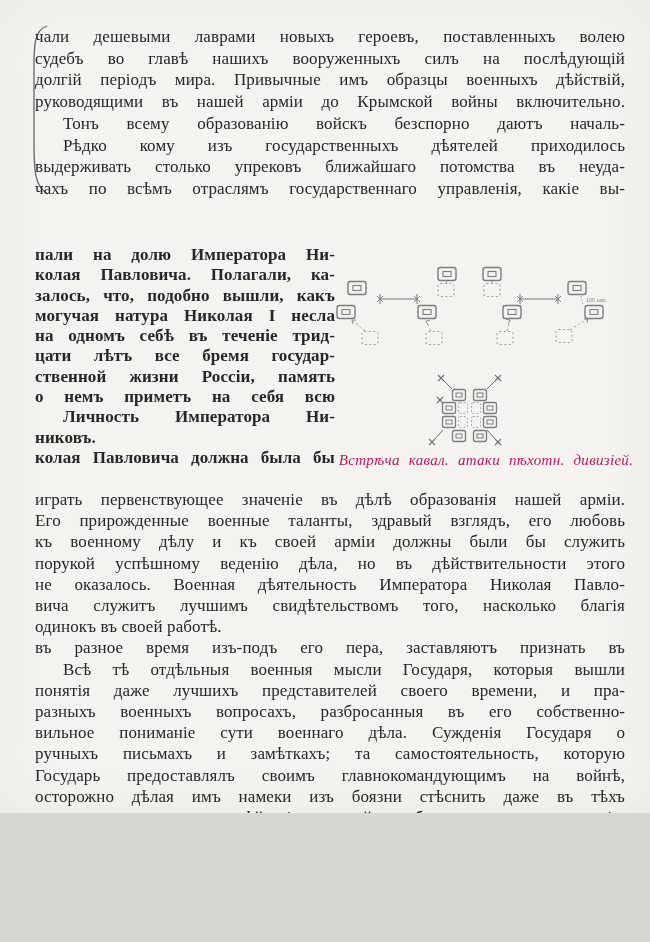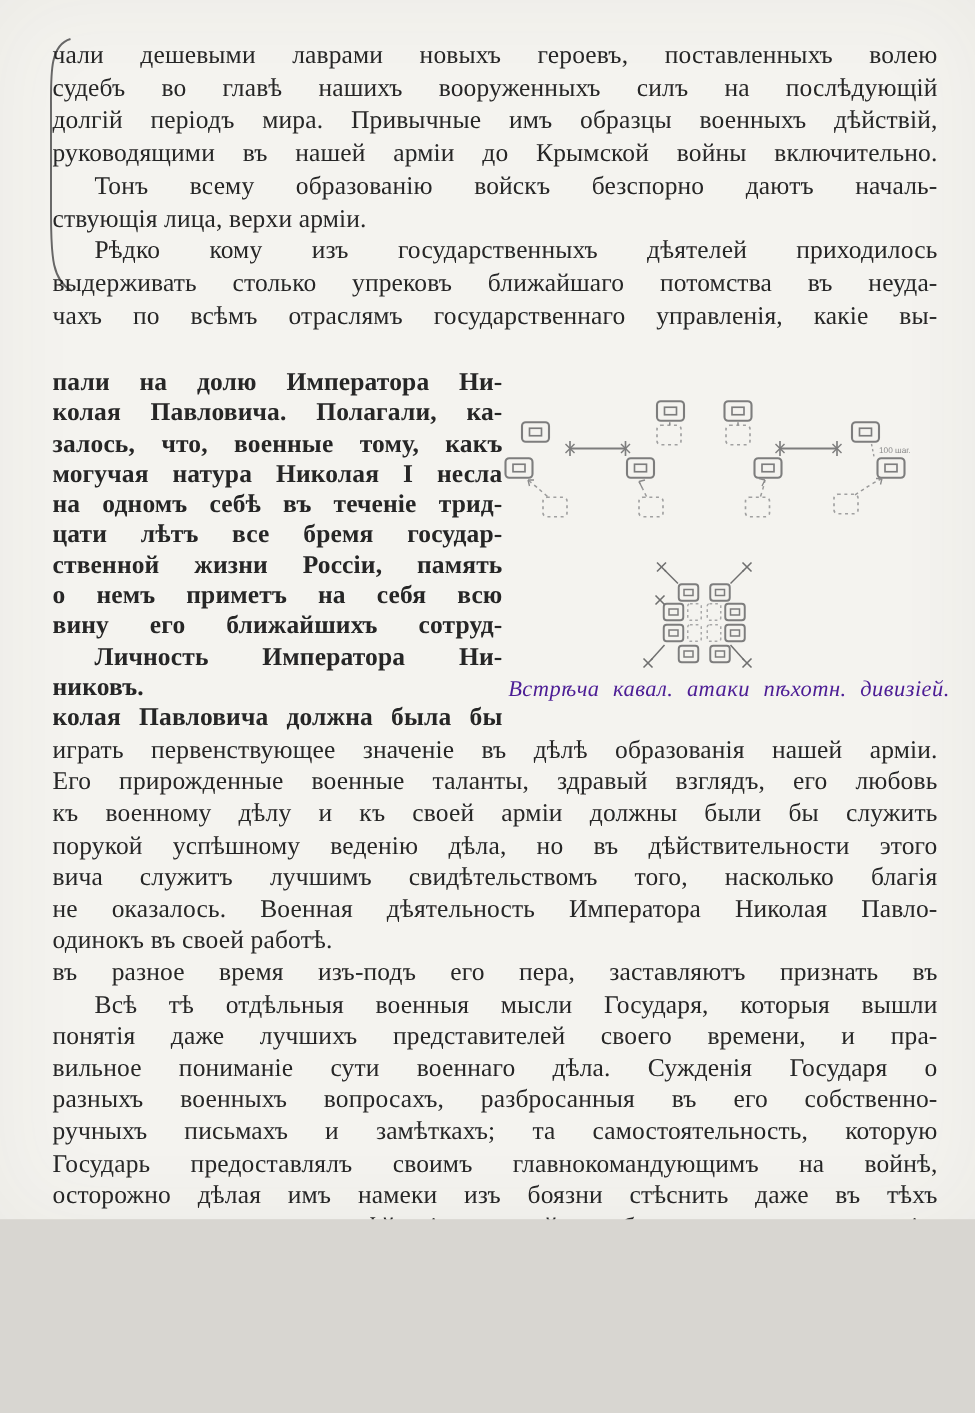--- a/index.html
+++ b/index.html
@@ -12,21 +12,21 @@
   .line{text-align:justify;text-align-last:justify;letter-spacing:.1px;white-space:normal;}
   .line.end{text-align-last:left;}
   .line.indent{text-indent:28px;}
   #block1{left:35px;top:26px;width:590px;font-size:17px;line-height:21.7px;}
   #narrow{left:35px;top:245px;width:300px;font-size:17px;line-height:20.3px;font-weight:bold;}
   #block2{left:35px;top:489px;width:590px;font-size:17px;line-height:21.2px;}
   .margin-bracket{position:absolute;left:20px;top:24px;}
   .figure{position:absolute;left:330px;top:250px;width:312px;margin:0;}
   .figure svg{display:block;}
   .figcaption{
-    text-align:center;font-style:italic;font-size:15px;color:#4c1d95;
+    text-align:center;font-style:italic;font-size:15px;color:#be185d;
     word-spacing:5px;letter-spacing:.3px;margin-top:4px;
   }
   .pagenum{
     position:absolute;left:0;top:883px;width:650px;
     display:flex;justify-content:center;align-items:center;gap:26px;
     font-size:18px;color:#2e2e2e;
   }
   .pagenum .dash{color:#8f8f8f;transform:scaleX(1.25);display:inline-block;}
 </style>
 </head>
@@ -37,36 +37,34 @@
   <svg class="margin-bracket" width="30" height="172" viewBox="0 0 30 172">
     <path d="M27,2 C13,6 14,26 14,48 L14,118 C14,148 15,163 28,170" fill="none" stroke="#4d4d4d" stroke-width="1.3" opacity="0.85"></path>
   </svg>
 
   <div id="block1" class="textblock">
       <div class="line">чали дешевыми лаврами новыхъ героевъ, поставленныхъ волею</div>
       <div class="line">судебъ во главѣ нашихъ вооруженныхъ силъ на послѣдующій</div>
       <div class="line">долгій періодъ мира. Привычные имъ образцы военныхъ дѣйствій,</div>
       <div class="line">руководящими въ нашей арміи до Крымской войны включительно.</div>
       <div class="line indent">Тонъ всему образованію войскъ безспорно даютъ началь-</div>
-      <div class="line end">ствующія лица, верхи арміи.</div>
       <div class="line indent">Рѣдко кому изъ государственныхъ дѣятелей приходилось</div>
       <div class="line">выдерживать столько упрековъ ближайшаго потомства въ неуда-</div>
       <div class="line">чахъ по всѣмъ отраслямъ государственнаго управленія, какіе вы-</div>
     </div>
 
   <div id="narrow" class="textblock">
       <div class="line">пали на долю Императора Ни-</div>
       <div class="line">колая Павловича. Полагали, ка-</div>
-      <div class="line">залось, что, военные тому, какъ</div>
+      <div class="line">залось, что, подобно вышли, какъ</div>
       <div class="line">могучая натура Николая I несла</div>
       <div class="line">на одномъ себѣ въ теченіе трид-</div>
       <div class="line">цати лѣтъ все бремя государ-</div>
       <div class="line">ственной жизни Россіи, память</div>
       <div class="line">о немъ приметъ на себя всю</div>
-      <div class="line">вину его ближайшихъ сотруд-</div>
       <div class="line indent">Личность Императора Ни-</div>
       <div class="line end">никовъ.</div>
       <div class="line">колая Павловича должна была бы</div>
     </div>
 
   <figure class="figure">
     <svg width="312" height="198" viewBox="0 0 312 198">
       <defs>
         <g id="unit">
           <rect x="-9" y="-6.5" width="18" height="13" rx="2.5" fill="none" stroke="#7d7d7d" stroke-width="1.4"></rect>
@@ -156,28 +154,28 @@
       </g>
     </svg>
     <figcaption class="figcaption">Встрѣча кавал. атаки пѣхотн. дивизіей.</figcaption>
   </figure>
 
   <div id="block2" class="textblock">
       <div class="line">играть первенствующее значеніе въ дѣлѣ образованія нашей арміи.</div>
       <div class="line">Его прирожденные военные таланты, здравый взглядъ, его любовь</div>
       <div class="line">къ военному дѣлу и къ своей арміи должны были бы служить</div>
       <div class="line">порукой успѣшному веденію дѣла, но въ дѣйствительности этого</div>
+      <div class="line">не оказалось. Военная дѣятельность Императора Николая Павло-</div>
       <div class="line">вича служитъ лучшимъ свидѣтельствомъ того, насколько благія</div>
-      <div class="line">не оказалось. Военная дѣятельность Императора Николая Павло-</div>
       <div class="line end">одинокъ въ своей работѣ.</div>
       <div class="line">въ разное время изъ-подъ его пера, заставляютъ признать въ</div>
       <div class="line indent">Всѣ тѣ отдѣльныя военныя мысли Государя, которыя вышли</div>
       <div class="line">понятія даже лучшихъ представителей своего времени, и пра-</div>
+      <div class="line">разныхъ военныхъ вопросахъ, разбросанныя въ его собственно-</div>
       <div class="line">вильное пониманіе сути военнаго дѣла. Сужденія Государя о</div>
-      <div class="line">разныхъ военныхъ вопросахъ, разбросанныя въ его собственно-</div>
       <div class="line">ручныхъ письмахъ и замѣткахъ; та самостоятельность, которую</div>
       <div class="line">Государь предоставлялъ своимъ главнокомандующимъ на войнѣ,</div>
       <div class="line">осторожно дѣлая имъ намеки изъ боязни стѣснить даже въ тѣхъ</div>
       <div class="line">случаяхъ, когда ихъ дѣйствія достойны были явнаго осужденія;</div>
     </div>
 
   <div class="pagenum">
     <span class="dash">—</span>
     <span>549</span>
     <span class="dash">—</span>

